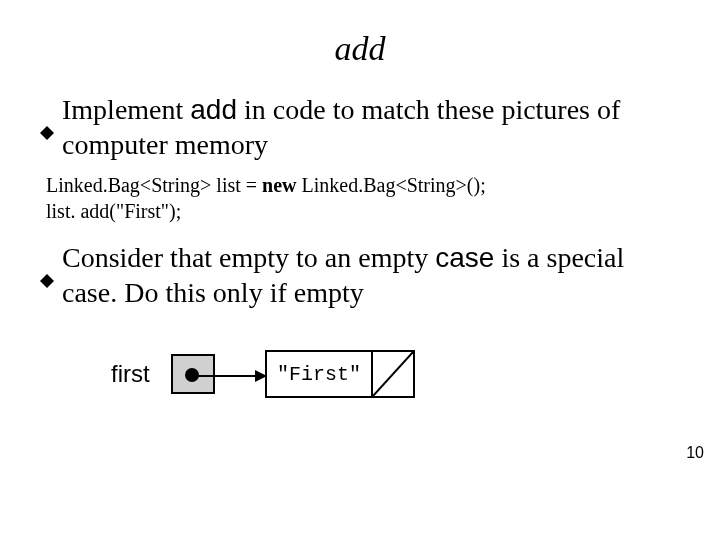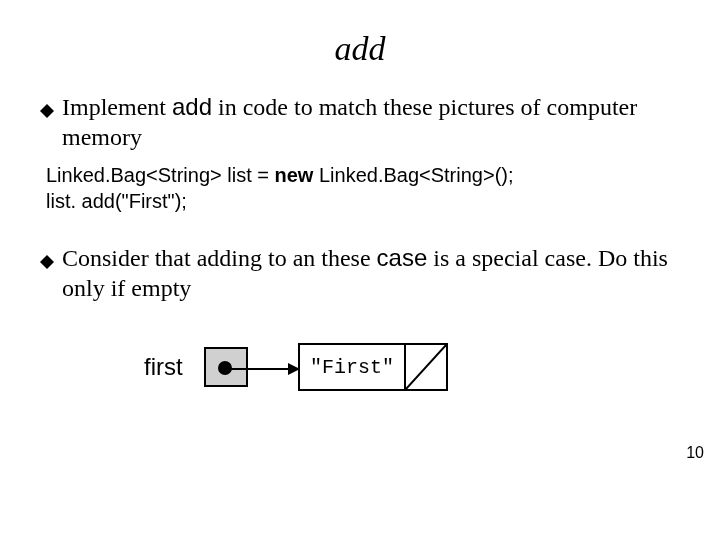--- a/index.html
+++ b/index.html
@@ -21,48 +21,48 @@
     padding: 20px 40px 0 40px;
   }
   .title {
     text-align: center;
     font-style: italic;
     font-size: 34px;
     margin: 10px 0 24px 0;
   }
   .bullet {
     display: flex;
-    align-items: flex-start;
-    font-size: 24px;
+    align-items: center;
+    font-size: 28px;
     line-height: 1.25;
     margin: 8px 0 8px 0;
   }
   .bullet .diamond {
     flex: 0 0 auto;
     width: 14px;
     height: 14px;
     margin-top: 12px;
     margin-right: 8px;
   }
   .bullet .text {
     flex: 1 1 auto;
   }
   .codeblock {
-    font-family: Liberation Sans, sans-serif;
+    font-family: Liberation Serif, serif;
     font-size: 20px;
     white-space: pre;
     line-height: 1.3;
-    margin: 10px 0 29px 6px;
+    margin: 10px 0 16px 6px;
   }
   .codeblock .kw { font-weight: bold; }
   .inline-mono { font-family: Arial, Helvetica, sans-serif; }
   .diagram {
     position: relative;
     margin-top: 40px;
-    margin-left: 104px;
+    margin-left: 71px;
     height: 80px;
   }
   .first-label {
     position: absolute;
     left: 0;
     top: 10px;
     font-family: Arial, Helvetica, sans-serif;
     font-size: 24px;
   }
   .first-box {
@@ -141,21 +141,21 @@
   </div>
 
   <div class="codeblock"><span>Linked.Bag&lt;String&gt; list = </span><span class="kw">new</span><span> Linked.Bag&lt;String&gt;();</span>
 <span>list. add("First");</span></div>
 
   <div class="bullet">
     <svg class="diamond" viewBox="0 0 14 14">
         <polygon points="7,0 14,7 7,14 0,7" fill="#000"></polygon>
       </svg>
     <div class="text">
-      <span>Consider that adding to an these </span><span class="inline-mono">case</span><span> is a special case. Do this only if empty</span>
+      <span>Consider that empty to an empty </span><span class="inline-mono">case</span><span> is a special case. Do this only if empty</span>
     </div>
   </div>
 
   <div class="diagram">
     <div class="first-label">first</div>
     <div class="first-box"></div>
     <div class="first-dot"></div>
     <svg class="arrow" width="70" height="12" viewBox="0 0 70 12">
       <line x1="0" y1="6" x2="58" y2="6" stroke="#000" stroke-width="2"></line>
       <polygon points="58,0 70,6 58,12" fill="#000"></polygon>

